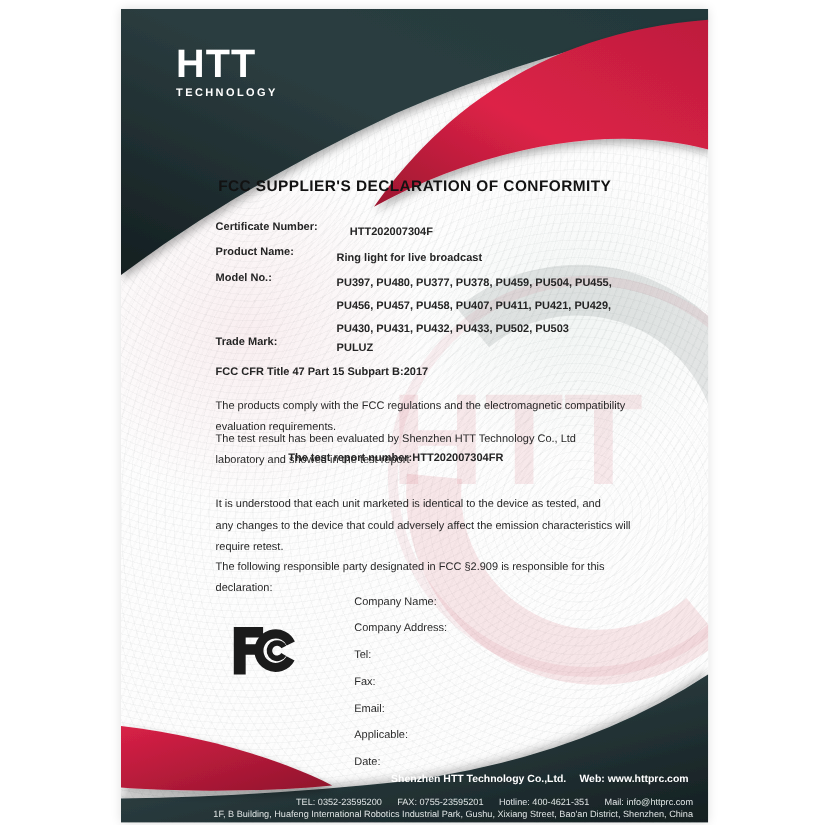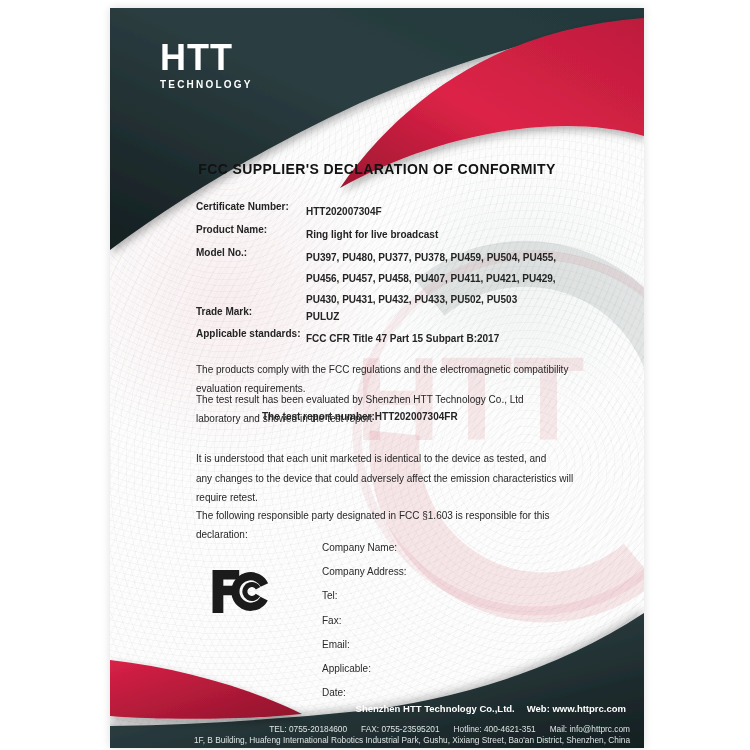--- a/index.html
+++ b/index.html
@@ -27,21 +27,21 @@
   svg.ftr{position:absolute;left:0;bottom:0;}
   .htt-logo{position:absolute;left:50px;top:32px;color:#ffffff;line-height:1;}
   .htt-name{font-size:36px;font-weight:bold;letter-spacing:1px;}
   .htt-sub{font-size:10px;font-weight:bold;letter-spacing:2.2px;margin-top:4px;}
   .doc-title{position:absolute;top:153px;left:0;width:100%;text-align:center;
     font-size:14px;font-weight:bold;letter-spacing:0.4px;color:#121212;}
   .info{position:absolute;left:86px;top:0;width:440px;color:#242424;}
   .row{position:absolute;display:flex;font-size:10px;font-weight:bold;}
   .lbl{width:110px;flex-shrink:0;white-space:nowrap;}
   .val{line-height:21px;}
-  .r1{top:193px;} .r2{top:216px;} .r3{top:239px;} .r4{top:298px;} .r5{top:320px;}
+  .r1{top:193px;gap:12px;} .r2{top:216px;} .r3{top:239px;} .r4{top:298px;} .r5{top:320px;}
   .para{position:absolute;left:86px;width:478px;font-size:10px;color:#262626;line-height:19px;margin-top:16px;}
   .p1{top:336px;} .p2{top:366px;} .p3{top:425px;line-height:19.5px;} .p4{top:482px;}
   .report-line{position:absolute;left:152px;top:403px;font-size:10px;font-weight:bold;color:#242424;}
   .report-line .num{}
   .fields{position:absolute;left:212px;top:528px;font-size:10px;color:#2a2a2a;line-height:24.2px;}
   .fcc-logo{position:absolute;left:100px;top:558px;}
   .ftr-company{position:absolute;right:18px;top:695px;font-size:9.5px;font-weight:bold;color:#ffffff;}
   .ftr-company .web{margin-left:12px;}
   .band-text{position:absolute;right:14px;bottom:3px;text-align:right;
     font-size:8.3px;color:#dfe4e4;line-height:10.5px;}
@@ -108,21 +108,20 @@
         <div>PU397, PU480, PU377, PU378, PU459, PU504, PU455,</div>
         <div>PU456, PU457, PU458, PU407, PU411, PU421, PU429,</div>
         <div>PU430, PU431, PU432, PU433, PU502, PU503</div>
       </div>
     </div>
     <div class="row r4">
       <div class="lbl">Trade Mark:</div>
       <div class="val">PULUZ</div>
     </div>
     <div class="row r5">
-      <div class="lbl">Applicable standards:</div>
       <div class="val">FCC CFR Title 47 Part 15 Subpart B:2017</div>
     </div>
   </div>
 
   <div class="para p1">
     <div>The products comply with the FCC regulations and the electromagnetic compatibility</div>
     <div>evaluation requirements.</div>
   </div>
 
   <div class="para p2">
@@ -134,21 +133,21 @@
     <span>The test report number:</span><span class="num">HTT202007304FR</span>
   </div>
 
   <div class="para p3">
     <div>It is understood that each unit marketed is identical to the device as tested, and</div>
     <div>any changes to the device that could adversely affect the emission characteristics will</div>
     <div>require retest.</div>
   </div>
 
   <div class="para p4">
-    <div>The following responsible party designated in FCC §1.603 is responsible for this</div>
+    <div>The following responsible party designated in FCC §2.909 is responsible for this</div>
     <div>declaration:</div>
   </div>
 
   <div class="fields">
     <div>Company Name:</div>
     <div>Company Address:</div>
     <div>Tel:</div>
     <div>Fax:</div>
     <div>Email:</div>
     <div>Applicable:</div>
@@ -176,18 +175,18 @@
     <path d="M534 165 Q420 240 260 262 Q130 276 0 278 L0 300 H534 Z" fill="url(#tealg2)" filter="url(#shu)"></path>
     <path d="M0 212 C70 220 140 240 192 266 C130 272 50 272 0 268 Z" fill="url(#redg2)" filter="url(#shd)"></path>
   </svg>
 
   <div class="ftr-company">
     <span>Shenzhen HTT Technology Co.,Ltd.</span><span class="web">Web: www.httprc.com</span>
   </div>
 
   <div class="band-text">
     <div>
-      <span>TEL: 0755-20184600</span><span class="sep"></span><span>FAX: 0755-23595201</span><span class="sep"></span><span>Hotline: 400-4621-351</span><span class="sep"></span><span>Mail: info@httprc.com</span>
+      <span>TEL: 0352-23595200</span><span class="sep"></span><span>FAX: 0755-23595201</span><span class="sep"></span><span>Hotline: 400-4621-351</span><span class="sep"></span><span>Mail: info@httprc.com</span>
     </div>
     <div>1F, B Building, Huafeng International Robotics Industrial Park, Gushu, Xixiang Street, Bao'an District, Shenzhen, China</div>
   </div>
 
 </div>
 
 </body></html>

